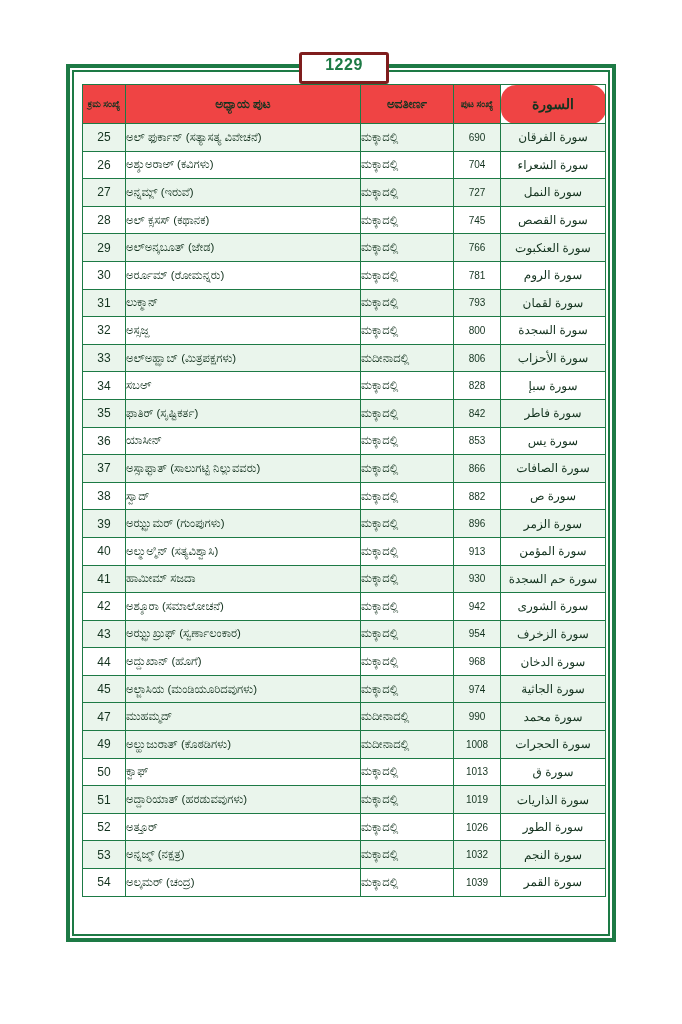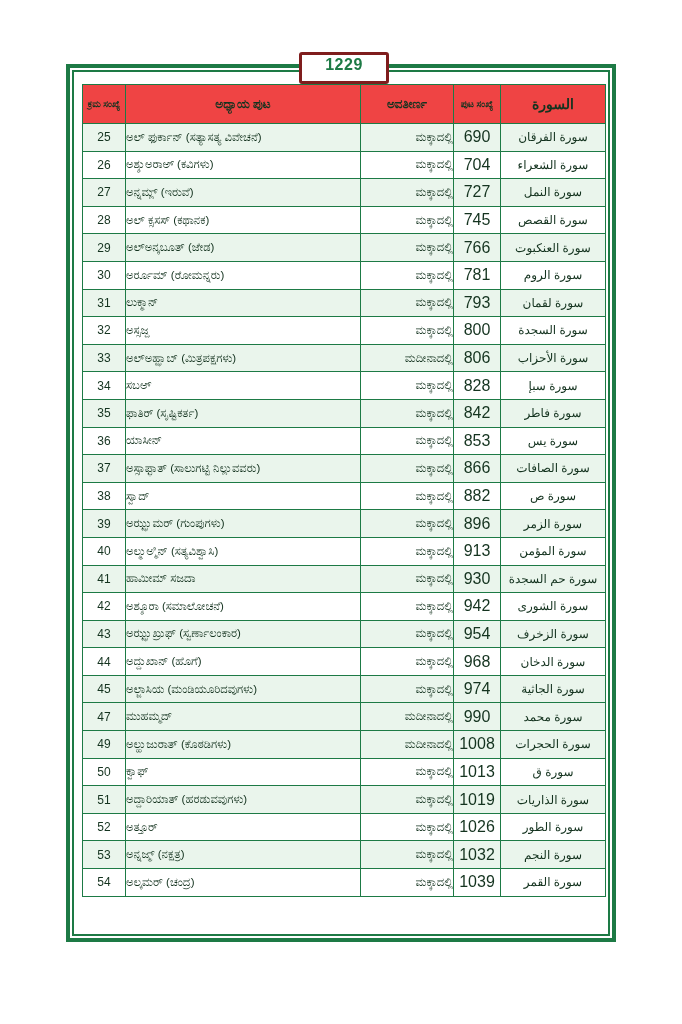--- a/index.html
+++ b/index.html
@@ -83,20 +83,21 @@
     color: #14331f;
     font-size: 9px;
     font-weight: bold;
     height: 38px;
     vertical-align: middle;
     text-align: center;
     line-height: 11px;
   }
   thead th.h-arabic {
     font-size: 14px;
+    border-radius: 15px;
   }
   thead th.h-chapter {
     font-size: 12px;
   }
   tbody td {
     height: 26.6px;
     font-size: 11px;
     color: #14331f;
     vertical-align: middle;
   }
@@ -112,27 +113,27 @@
     font-size: 12px;
   }
   td.c-title {
     width: 234px;
     text-align: left;
     padding-left: 9px;
     font-size: 11.5px;
   }
   td.c-place {
     width: 92px;
-    text-align: right;
+    text-align: left;
     font-size: 11.5px;
   }
   td.c-page {
     width: 46px;
     text-align: center;
-    font-size: 16px;
+    font-size: 10px;
   }
   td.c-arabic {
     width: 104px;
     text-align: center;
     font-size: 12px;
     direction: rtl;
   }
   th.c-no { width: 42px; }
   th.c-title { width: 234px; }
   th.c-place { width: 92px; }

